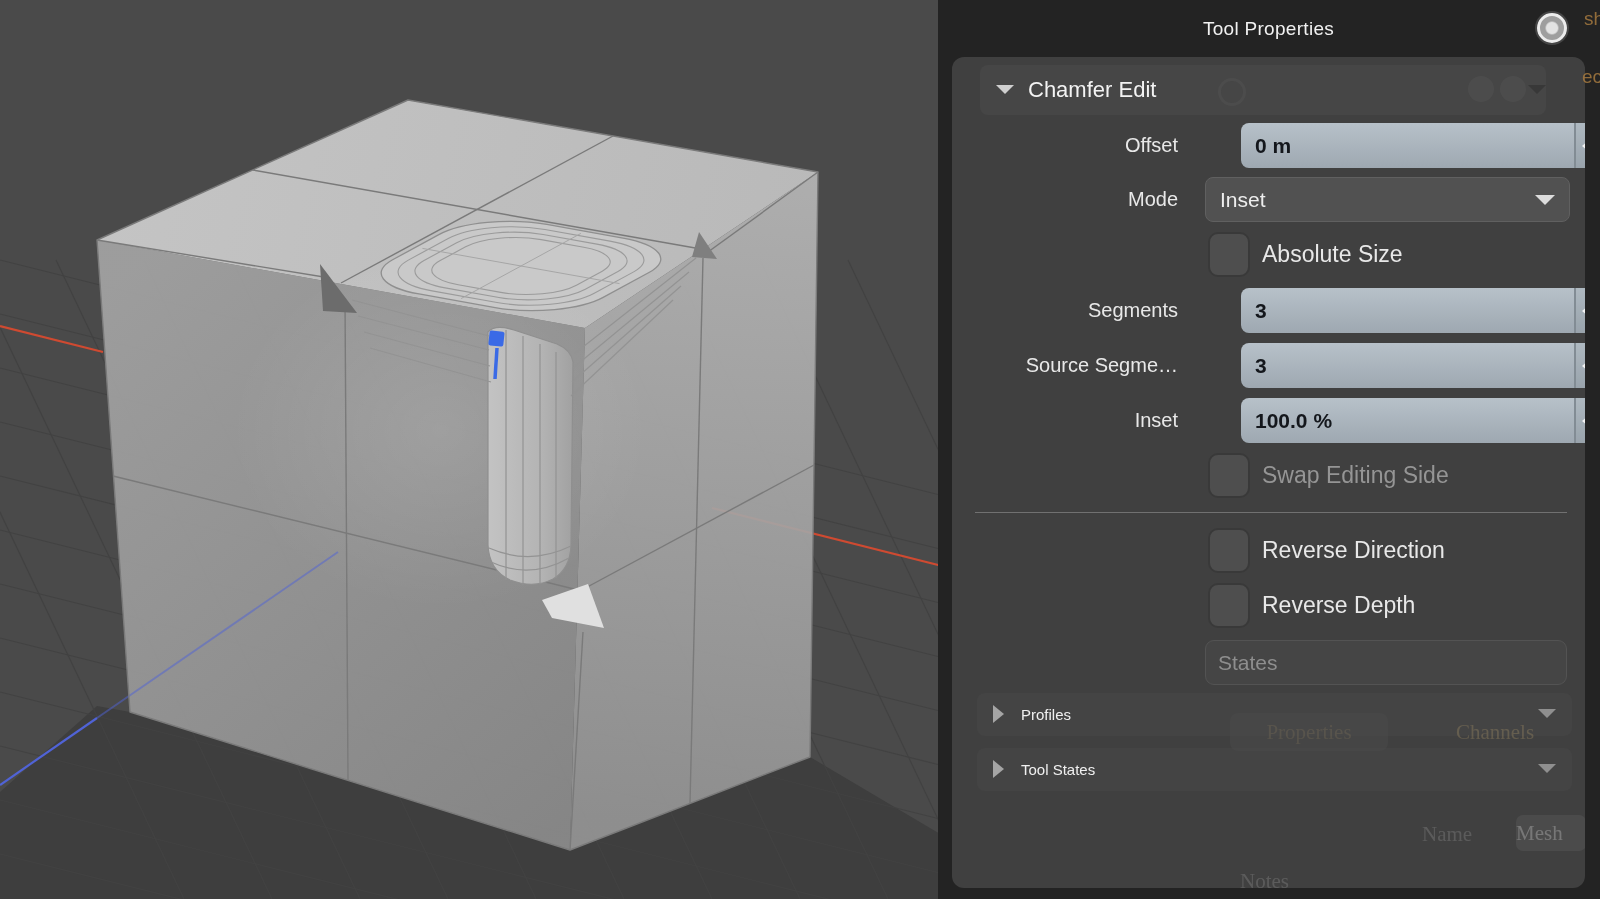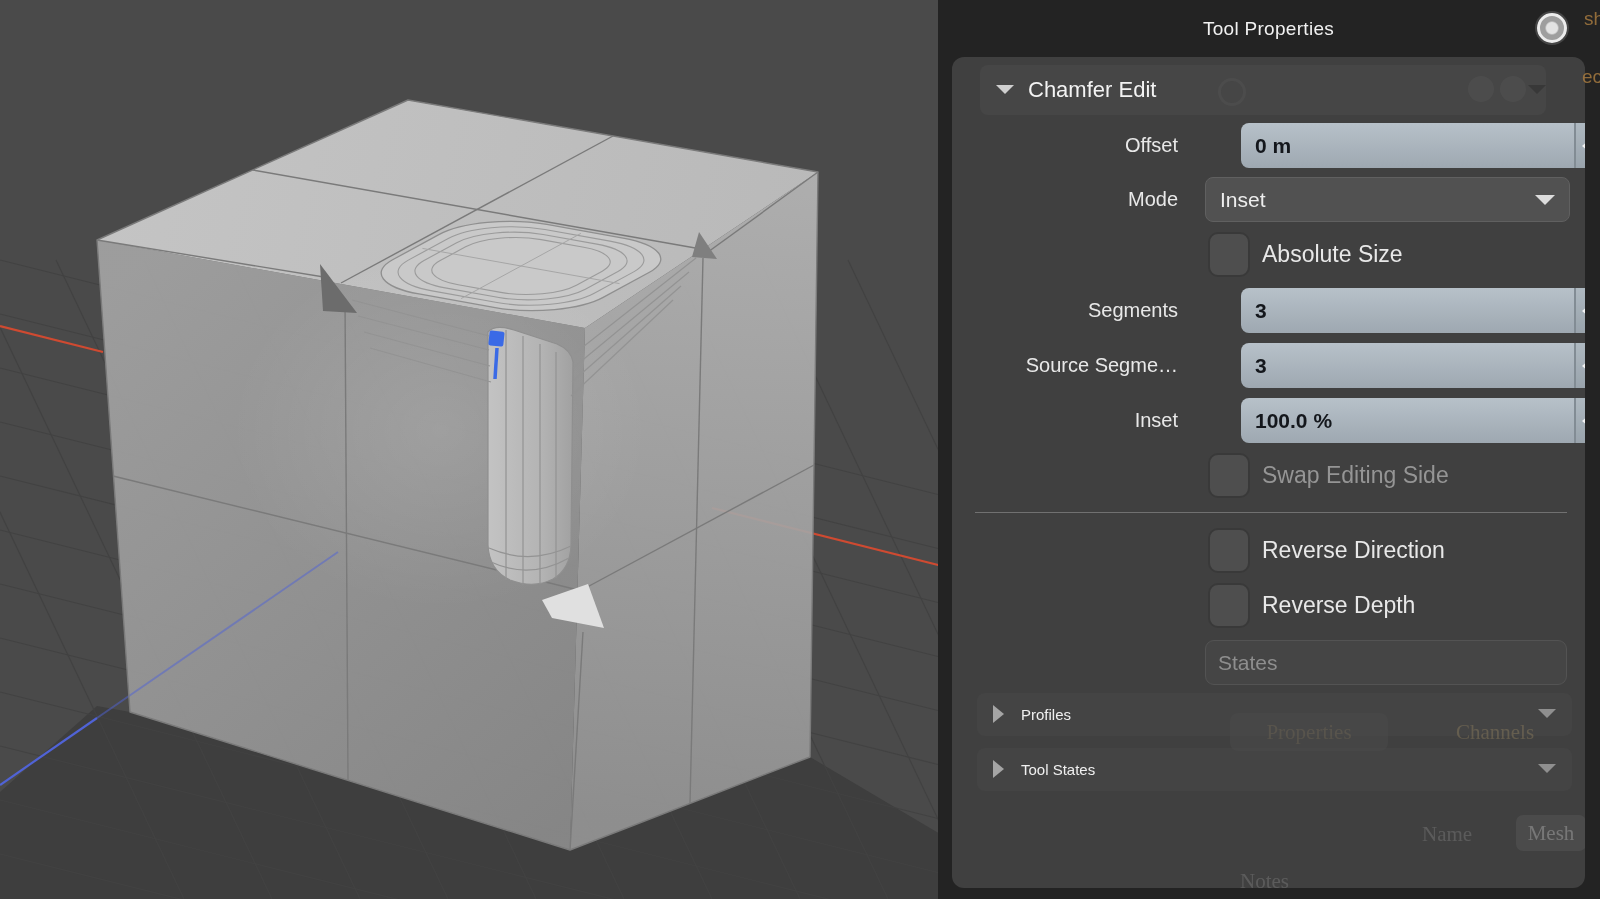--- a/index.html
+++ b/index.html
@@ -54,21 +54,21 @@
   
   .ghost{position:absolute;pointer-events:none;font-family:Liberation Serif, serif;}
   .ghost-eye{left:238px;top:13px;width:22px;height:22px;border:3px solid #6b6b6b;border-radius:50%;opacity:.18;}
   .ghost-circle{width:26px;height:26px;border-radius:50%;background:#5a5a5a;opacity:.35;top:11px;}
   .ghost-caret{top:20px;width:0;height:0;border:9px solid transparent;border-top-color:#2e2e2e;
     border-bottom:none;opacity:.55;}
   .ghost-tab{left:278px;top:656px;width:158px;height:38px;background:#4a4a4a;border-radius:8px;opacity:.55;}
   .ghost-tab-text{font-size:21px;color:#b29a6a;opacity:.30;line-height:38px;text-align:center;}
   .ghost-text{font-size:21px;color:#9b9b9b;opacity:.30;white-space:nowrap;}
   .ghost-mesh{left:564px;top:758px;width:70px;height:36px;background:#5c5c5c;border-radius:7px;opacity:.40;
-    text-align:center;line-height:36px;font-size:21px;color:#cacaca;}
+    line-height:36px;font-size:21px;color:#cacaca;}
   .frame-frag{position:absolute;font-size:19px;color:#a5793f;opacity:.85;}
 </style>
 </head>
 <body>
 
 <svg id="viewport" width="960" height="899" viewBox="0 0 960 899">
   <defs>
     <linearGradient id="gTop" x1="100" y1="150" x2="820" y2="330" gradientUnits="userSpaceOnUse">
       <stop offset="0" stop-color="#c8c8c8"></stop>
         <stop offset="1" stop-color="#bcbcbc"></stop>

